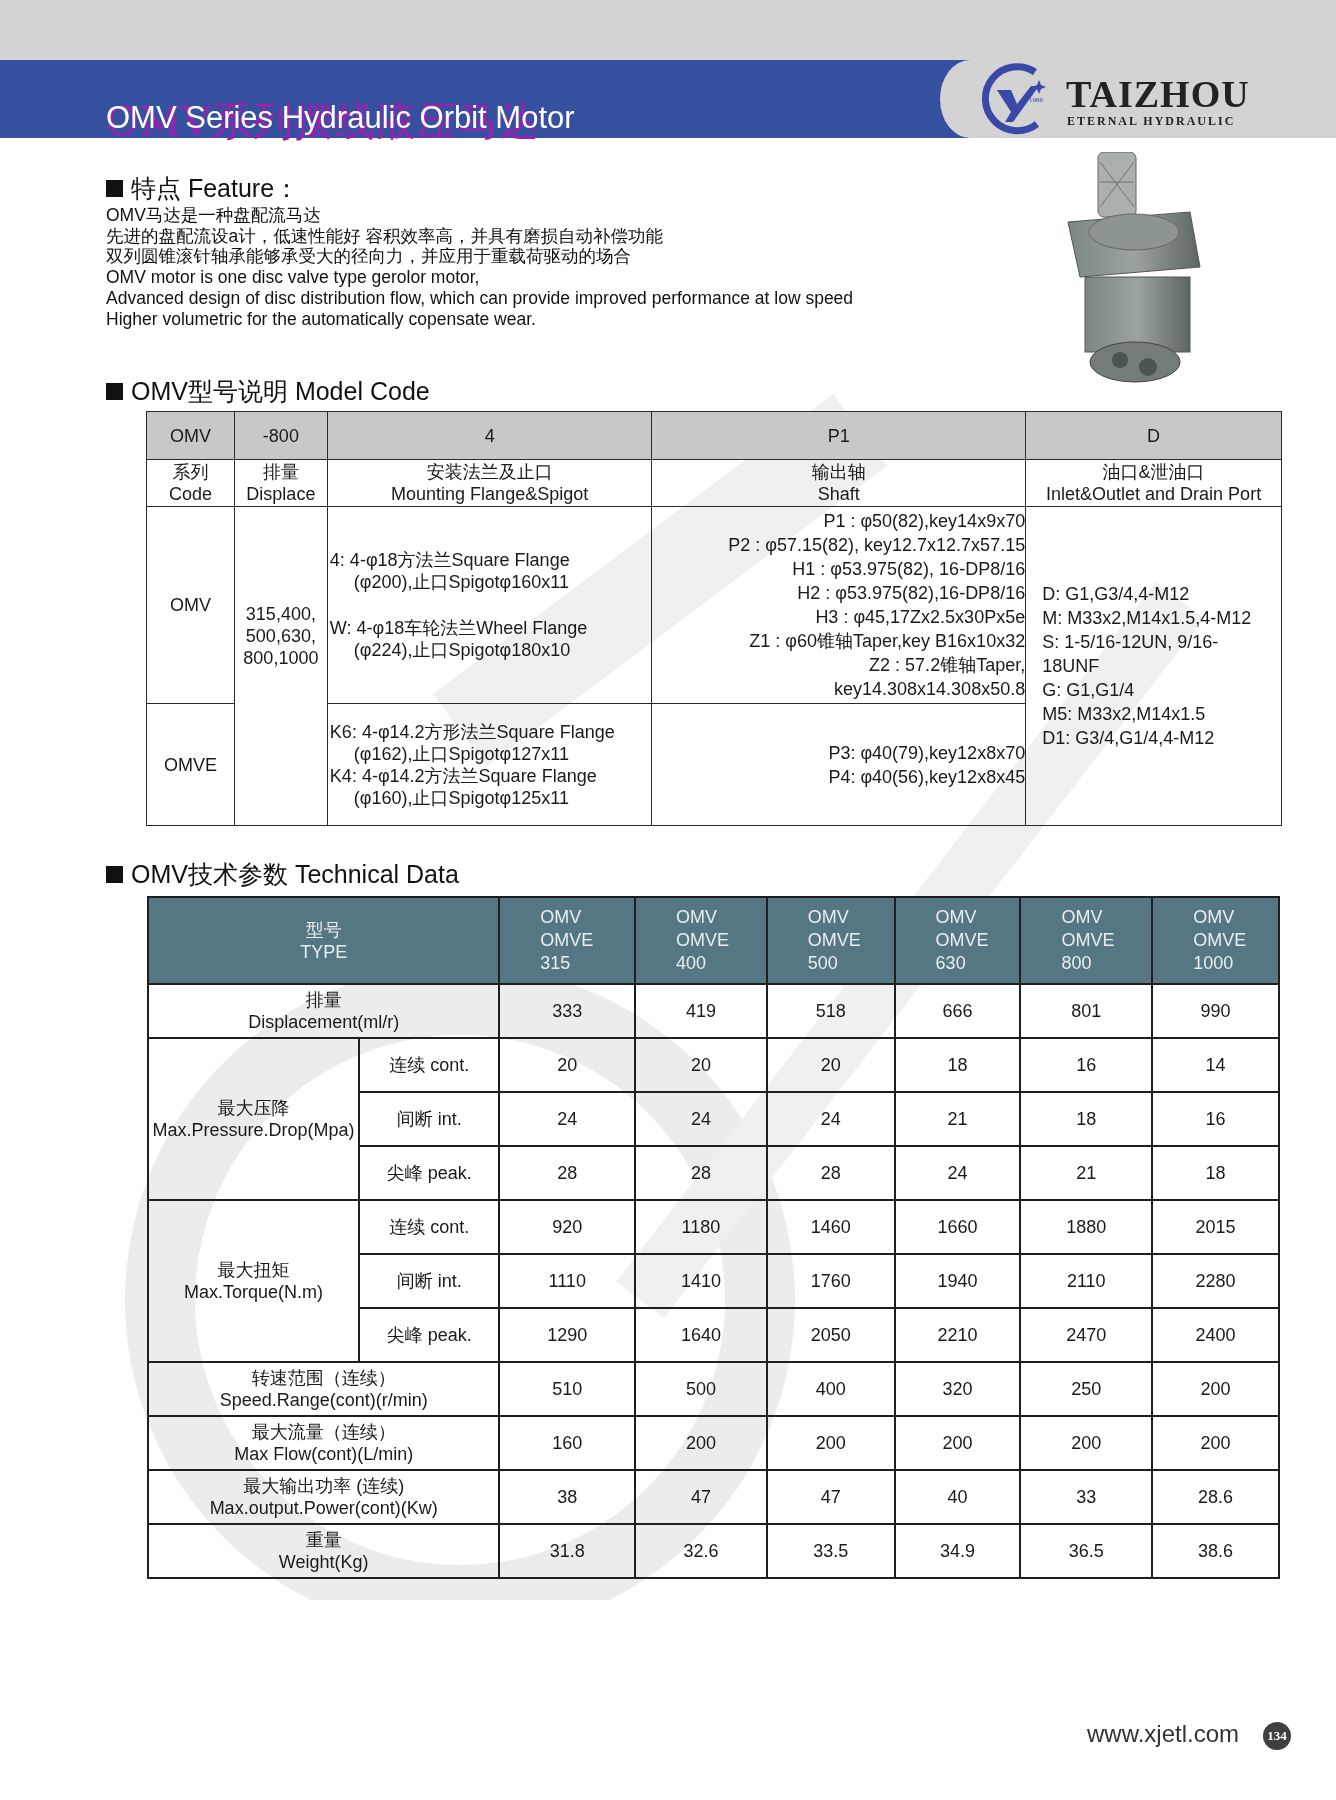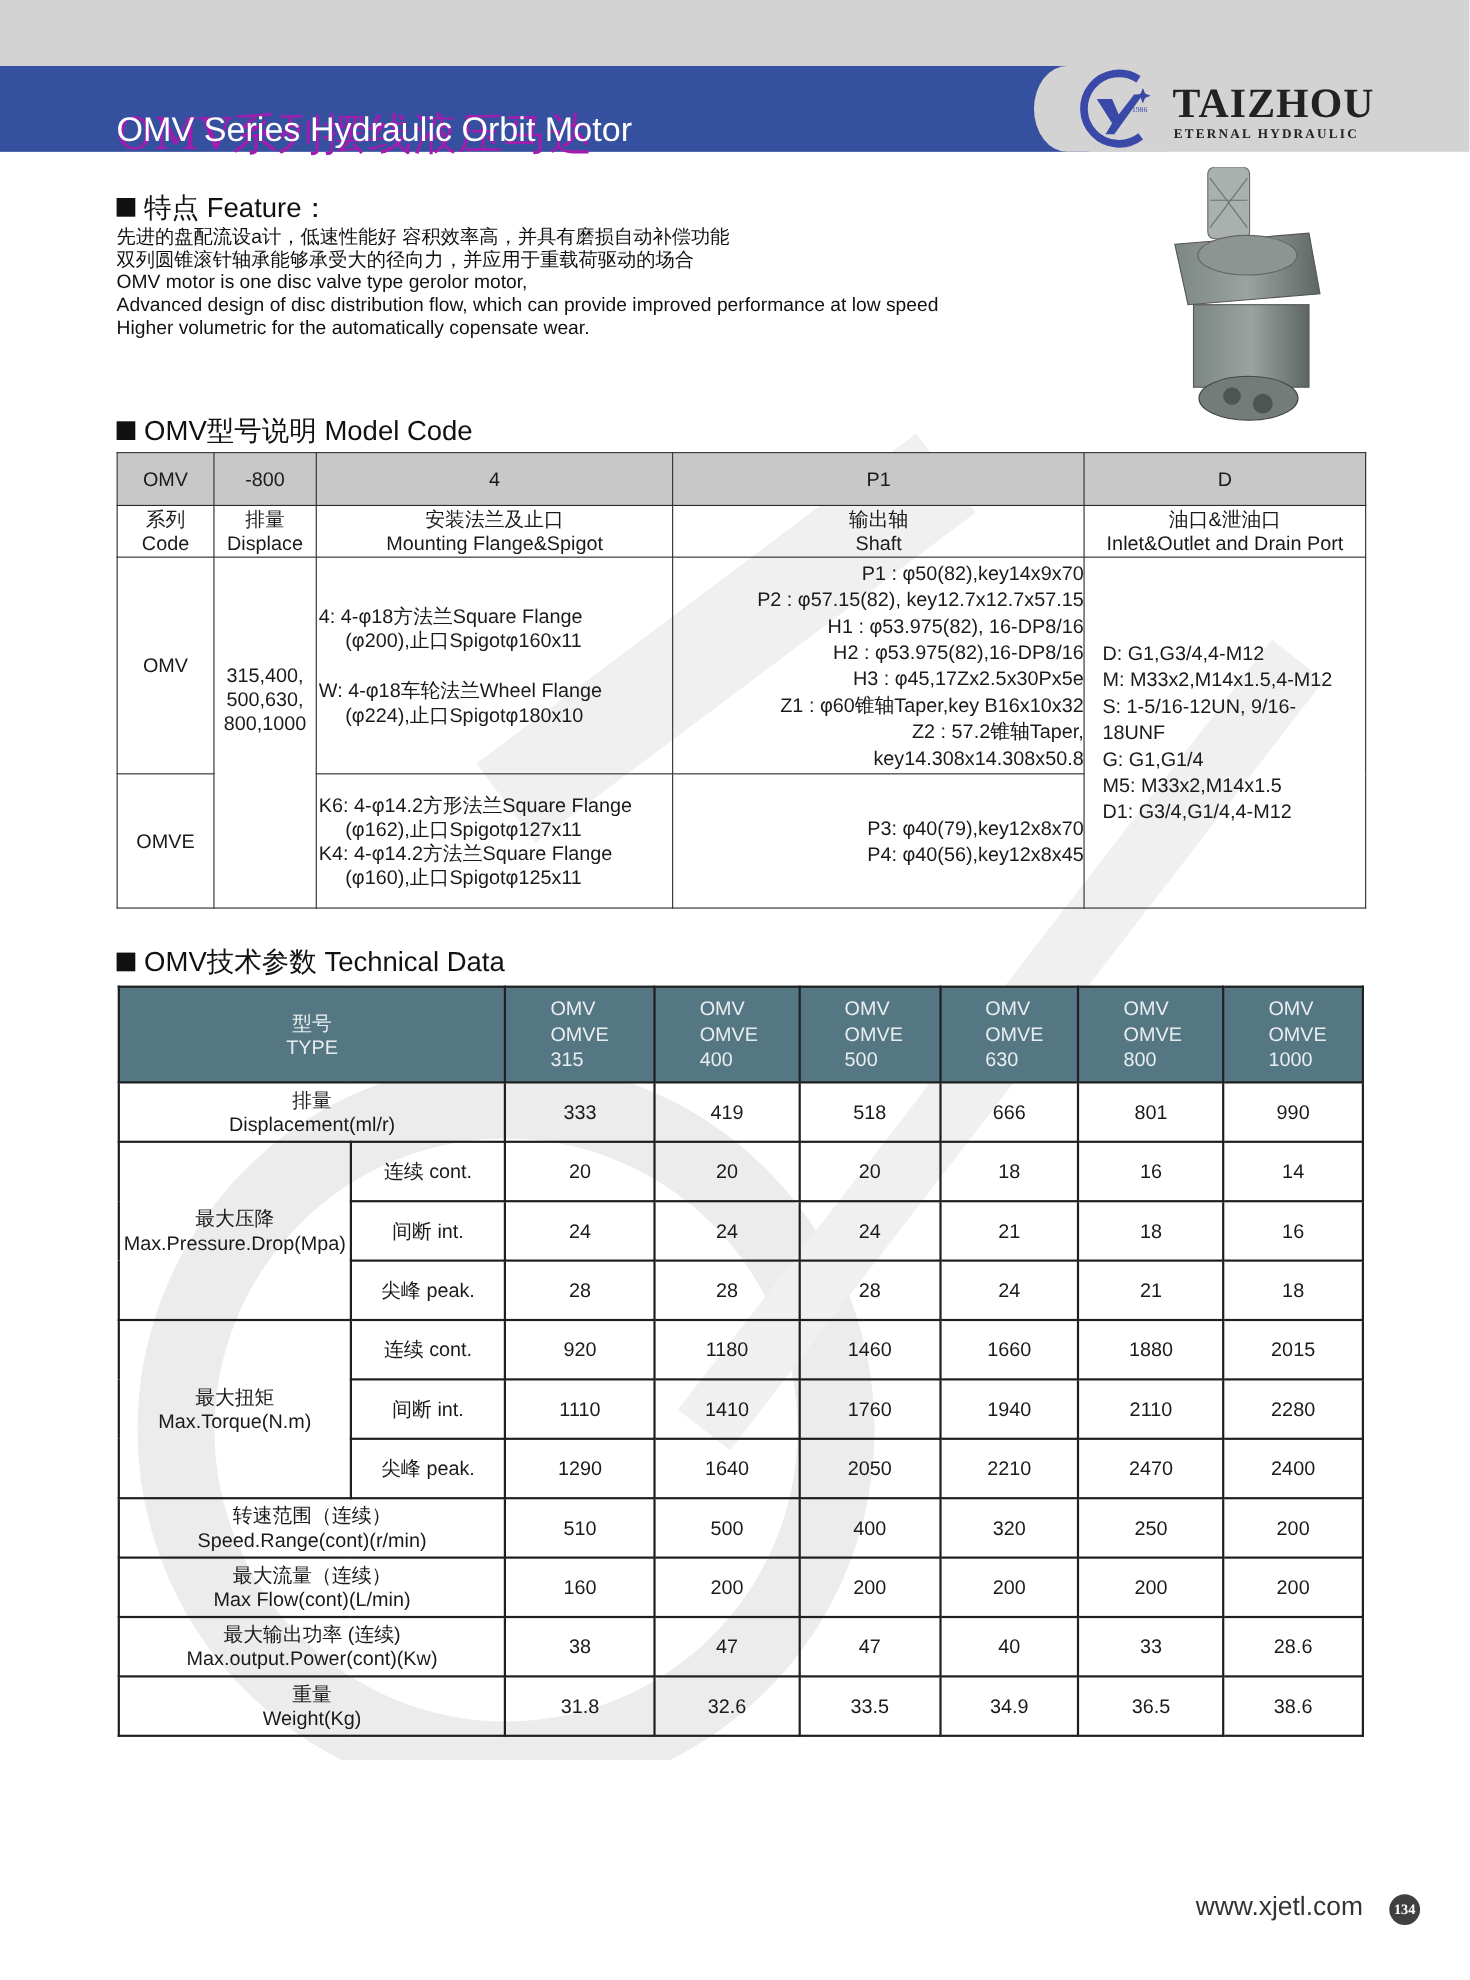--- a/index.html
+++ b/index.html
@@ -20,21 +20,21 @@
   #watermark { left:80px; top:300px; width:1200px; height:1300px; pointer-events:none; }
   
   .sec-head { font-size:25px; color:#111; display:flex; align-items:center; }
   .sec-head .sq { display:inline-block; width:17px; height:17px; background:#111; margin-right:8px; }
   #feat-head { left:106px; top:172px; }
   #feat-list { left:106px; top:205px; font-size:17.5px; line-height:20.7px; color:#111; }
   #motor { left:1050px; top:152px; width:185px; height:235px; }
   #model-head { left:106px; top:375px; }
   #tech-head { left:106px; top:858px; }
   
-  table { border-collapse:collapse; position:absolute; }
+  table { border-collapse:collapse; position:absolute;margin-left:40px; }
   #model-table { left:106px; top:411px; width:1136px; }
   #model-table td { border:1.6px solid #2a2a2a; font-size:18px; text-align:center; vertical-align:middle; padding:0; line-height:22px; }
   #model-table tr.r-code td { background:#c8c8c8; height:47px; }
   #model-table tr.r-label td { height:46px; }
   #model-table td.left { text-align:left; padding-left:2px; }
   #model-table .shaft { text-align:right; padding-left:38px; line-height:24px; }
   #model-table .port { text-align:left; padding-left:16px; line-height:24px; }
   
   #tech-table { left:107px; top:896px; width:1133px; }
   #tech-table td { border:2px solid #1f1f1f; font-size:18px; text-align:center; vertical-align:middle; padding:0; line-height:22px; }
@@ -66,20 +66,21 @@
   <circle cx="380" cy="1000" r="300" fill="none" stroke="#ececec" stroke-width="70"></circle>
   <path d="M380 430 L780 130" stroke="#f0f0f0" stroke-width="90"></path>
   <path d="M560 1000 L1100 300" stroke="#f0f0f0" stroke-width="60"></path>
 </svg>
 
 <div class="abs sec-head" id="feat-head">
   <span class="sq"></span>
   <span>特点  Feature：</span>
 </div>
 <div class="abs" id="feat-list">
+  <div>OMV马达是一种盘配流马达</div>
   <div>先进的盘配流设a计，低速性能好 容积效率高，并具有磨损自动补偿功能</div>
   <div>双列圆锥滚针轴承能够承受大的径向力，并应用于重载荷驱动的场合</div>
   <div>OMV motor is one disc valve type gerolor motor,</div>
   <div>Advanced design of disc distribution flow, which can provide improved performance at low speed</div>
   <div>Higher volumetric for the automatically copensate wear.</div>
 </div>
 
 <svg class="abs" id="motor" viewBox="0 0 185 235">
   <defs>
     <linearGradient id="mg" x1="0" x2="1">

